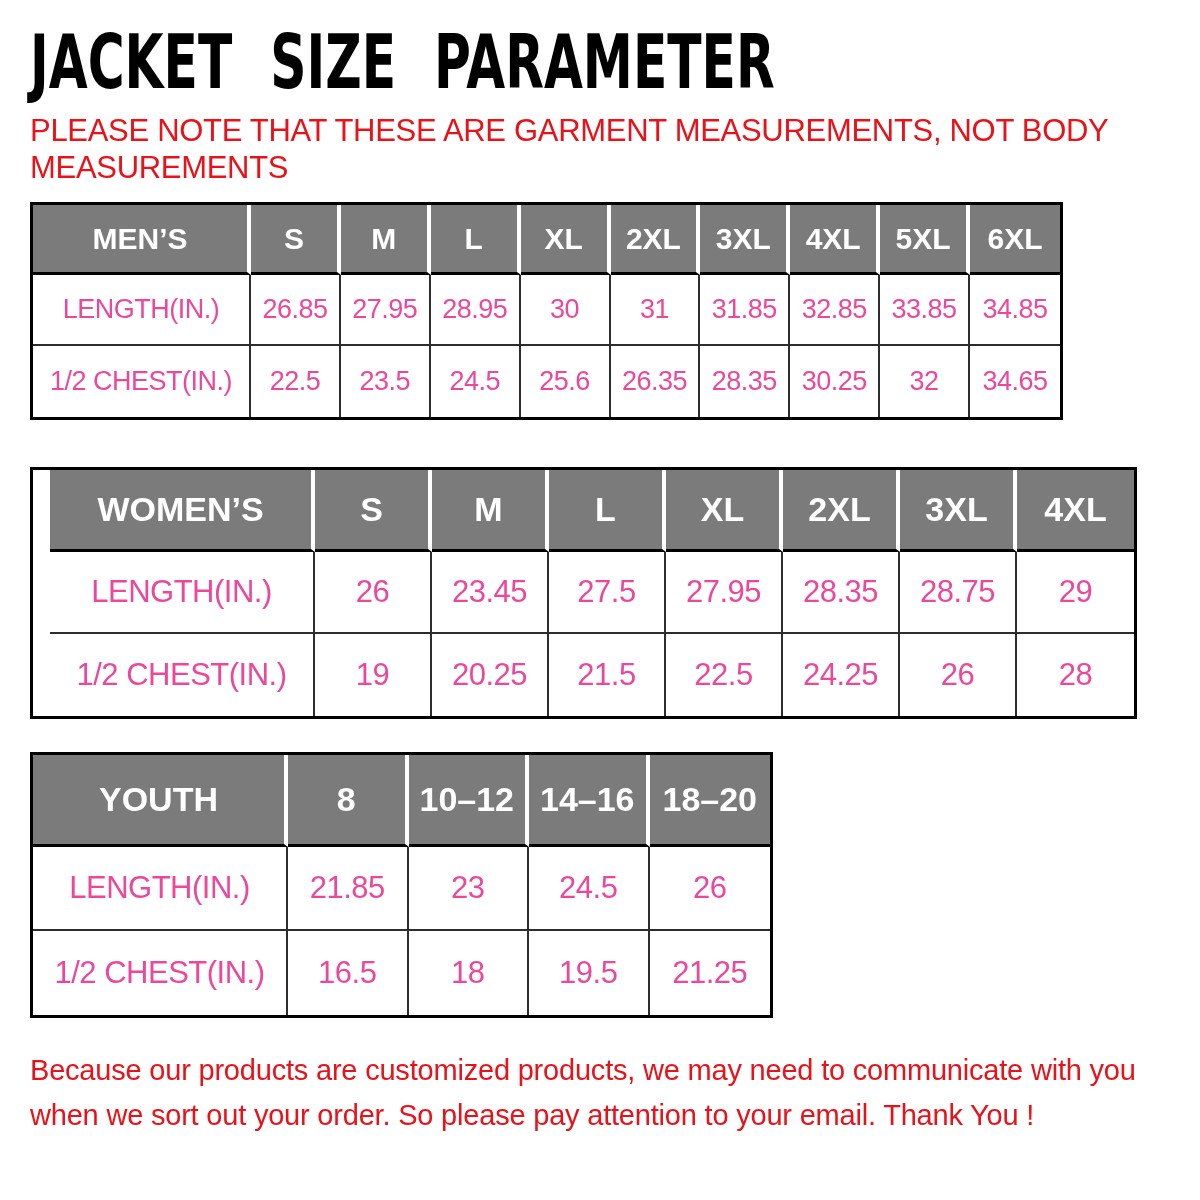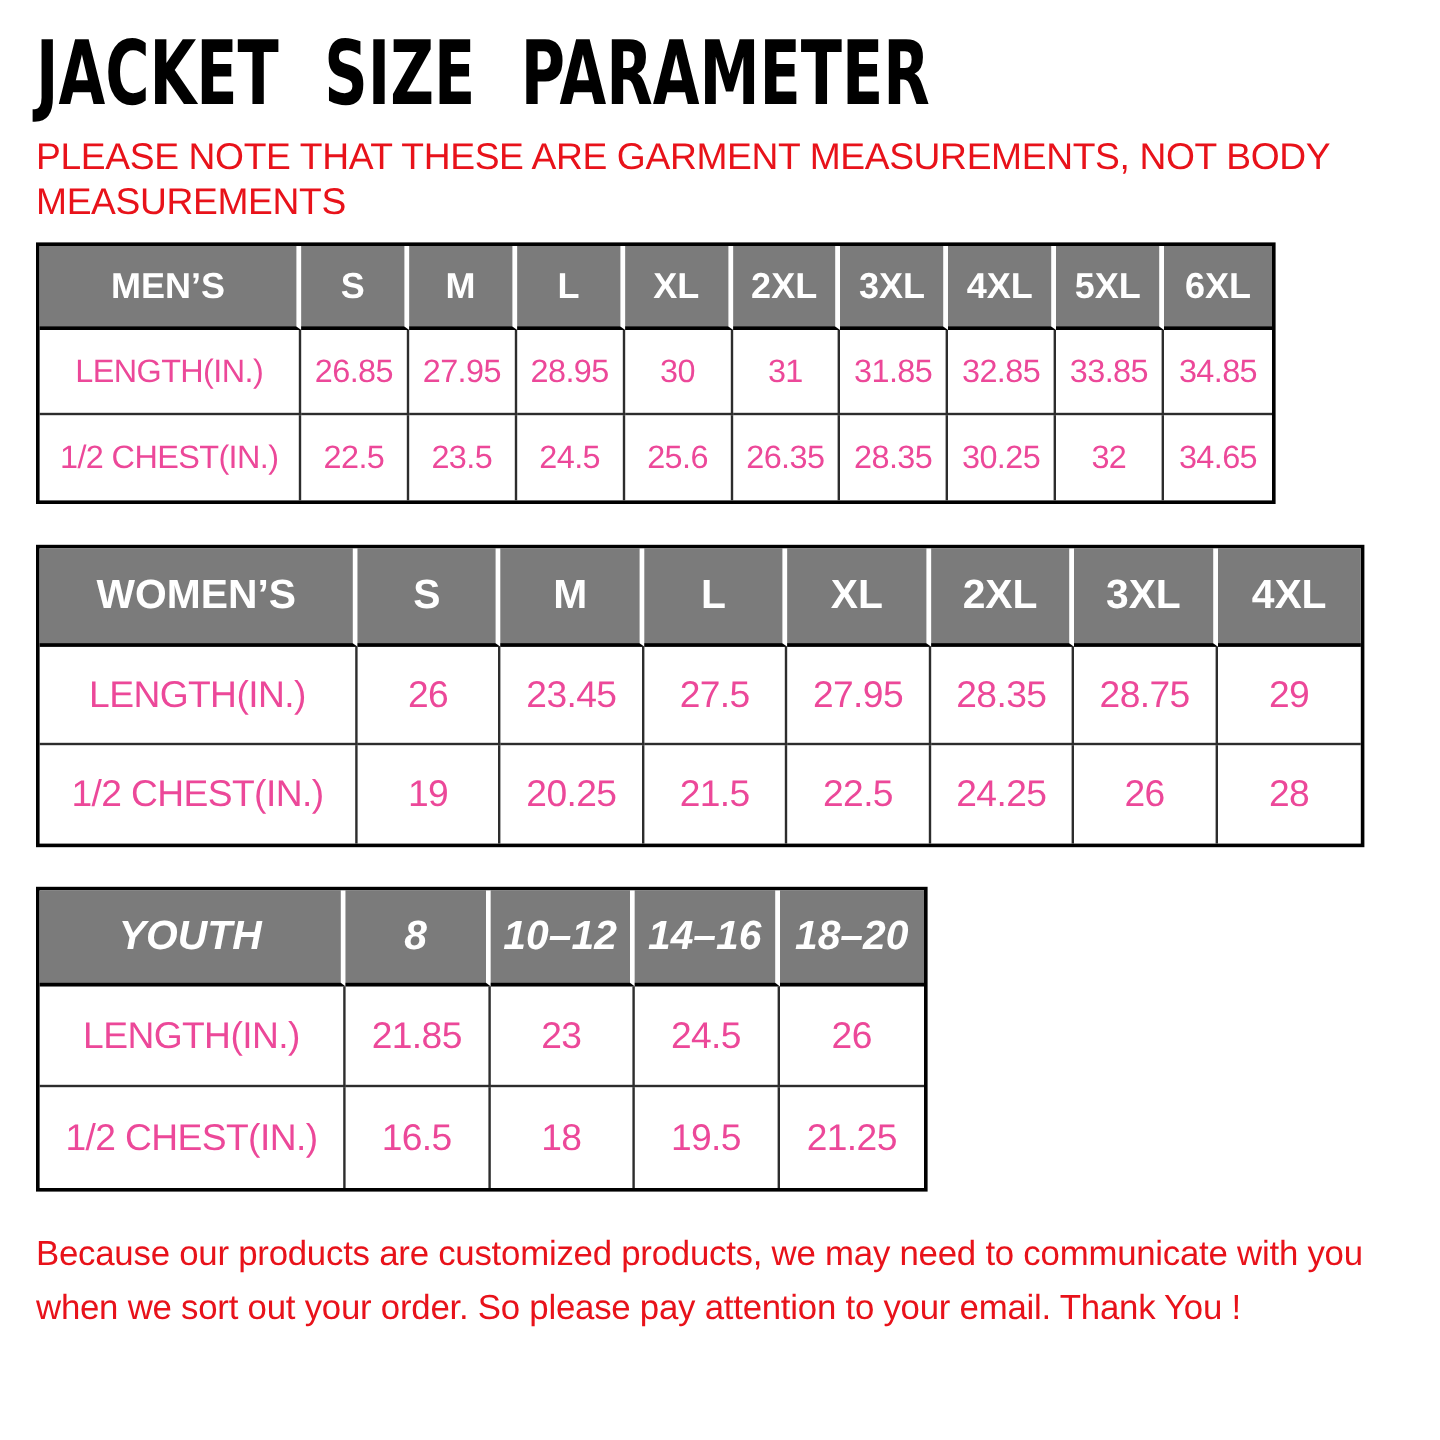--- a/index.html
+++ b/index.html
@@ -61,27 +61,27 @@
     color: #ec4899;
   }
   .size-table td:last-child { border-right: 0; }
   .size-table tbody tr:last-child td { border-bottom: 0; }
 
   .t0 { width: 1033px; margin-top: 16px; }
   .t0 th { height: 70px; font-size: 30px; }
   .t0 td { height: 71px; font-size: 27px; }
   .t0 .label-col { width: 218px; }
 
-  .t1 { width: 1107px; margin-top: 34px; }
+  .t1 { width: 1107px; margin-top: 47px; padding-left: 17px; }
   .t1 th { height: 82px; font-size: 34px; }
   .t1 td { height: 82px; font-size: 31px; }
   .t1 .label-col { width: 265px; }
 
   .t2 { width: 743px; margin-top: 33px; }
-  .t2 th { height: 80px; font-size: 34px; font-style: italic; }
+  .t2 th { height: 92px; font-size: 34px; }
   .t2 td { height: 84px; font-size: 31px; }
   .t2 .label-col { width: 255px; }
 
   .footer-note {
     margin-top: 30px;
     color: var(--red, #e8121a);
     font-size: 29px;
     line-height: 45px;
     letter-spacing: -0.2px;
   }

